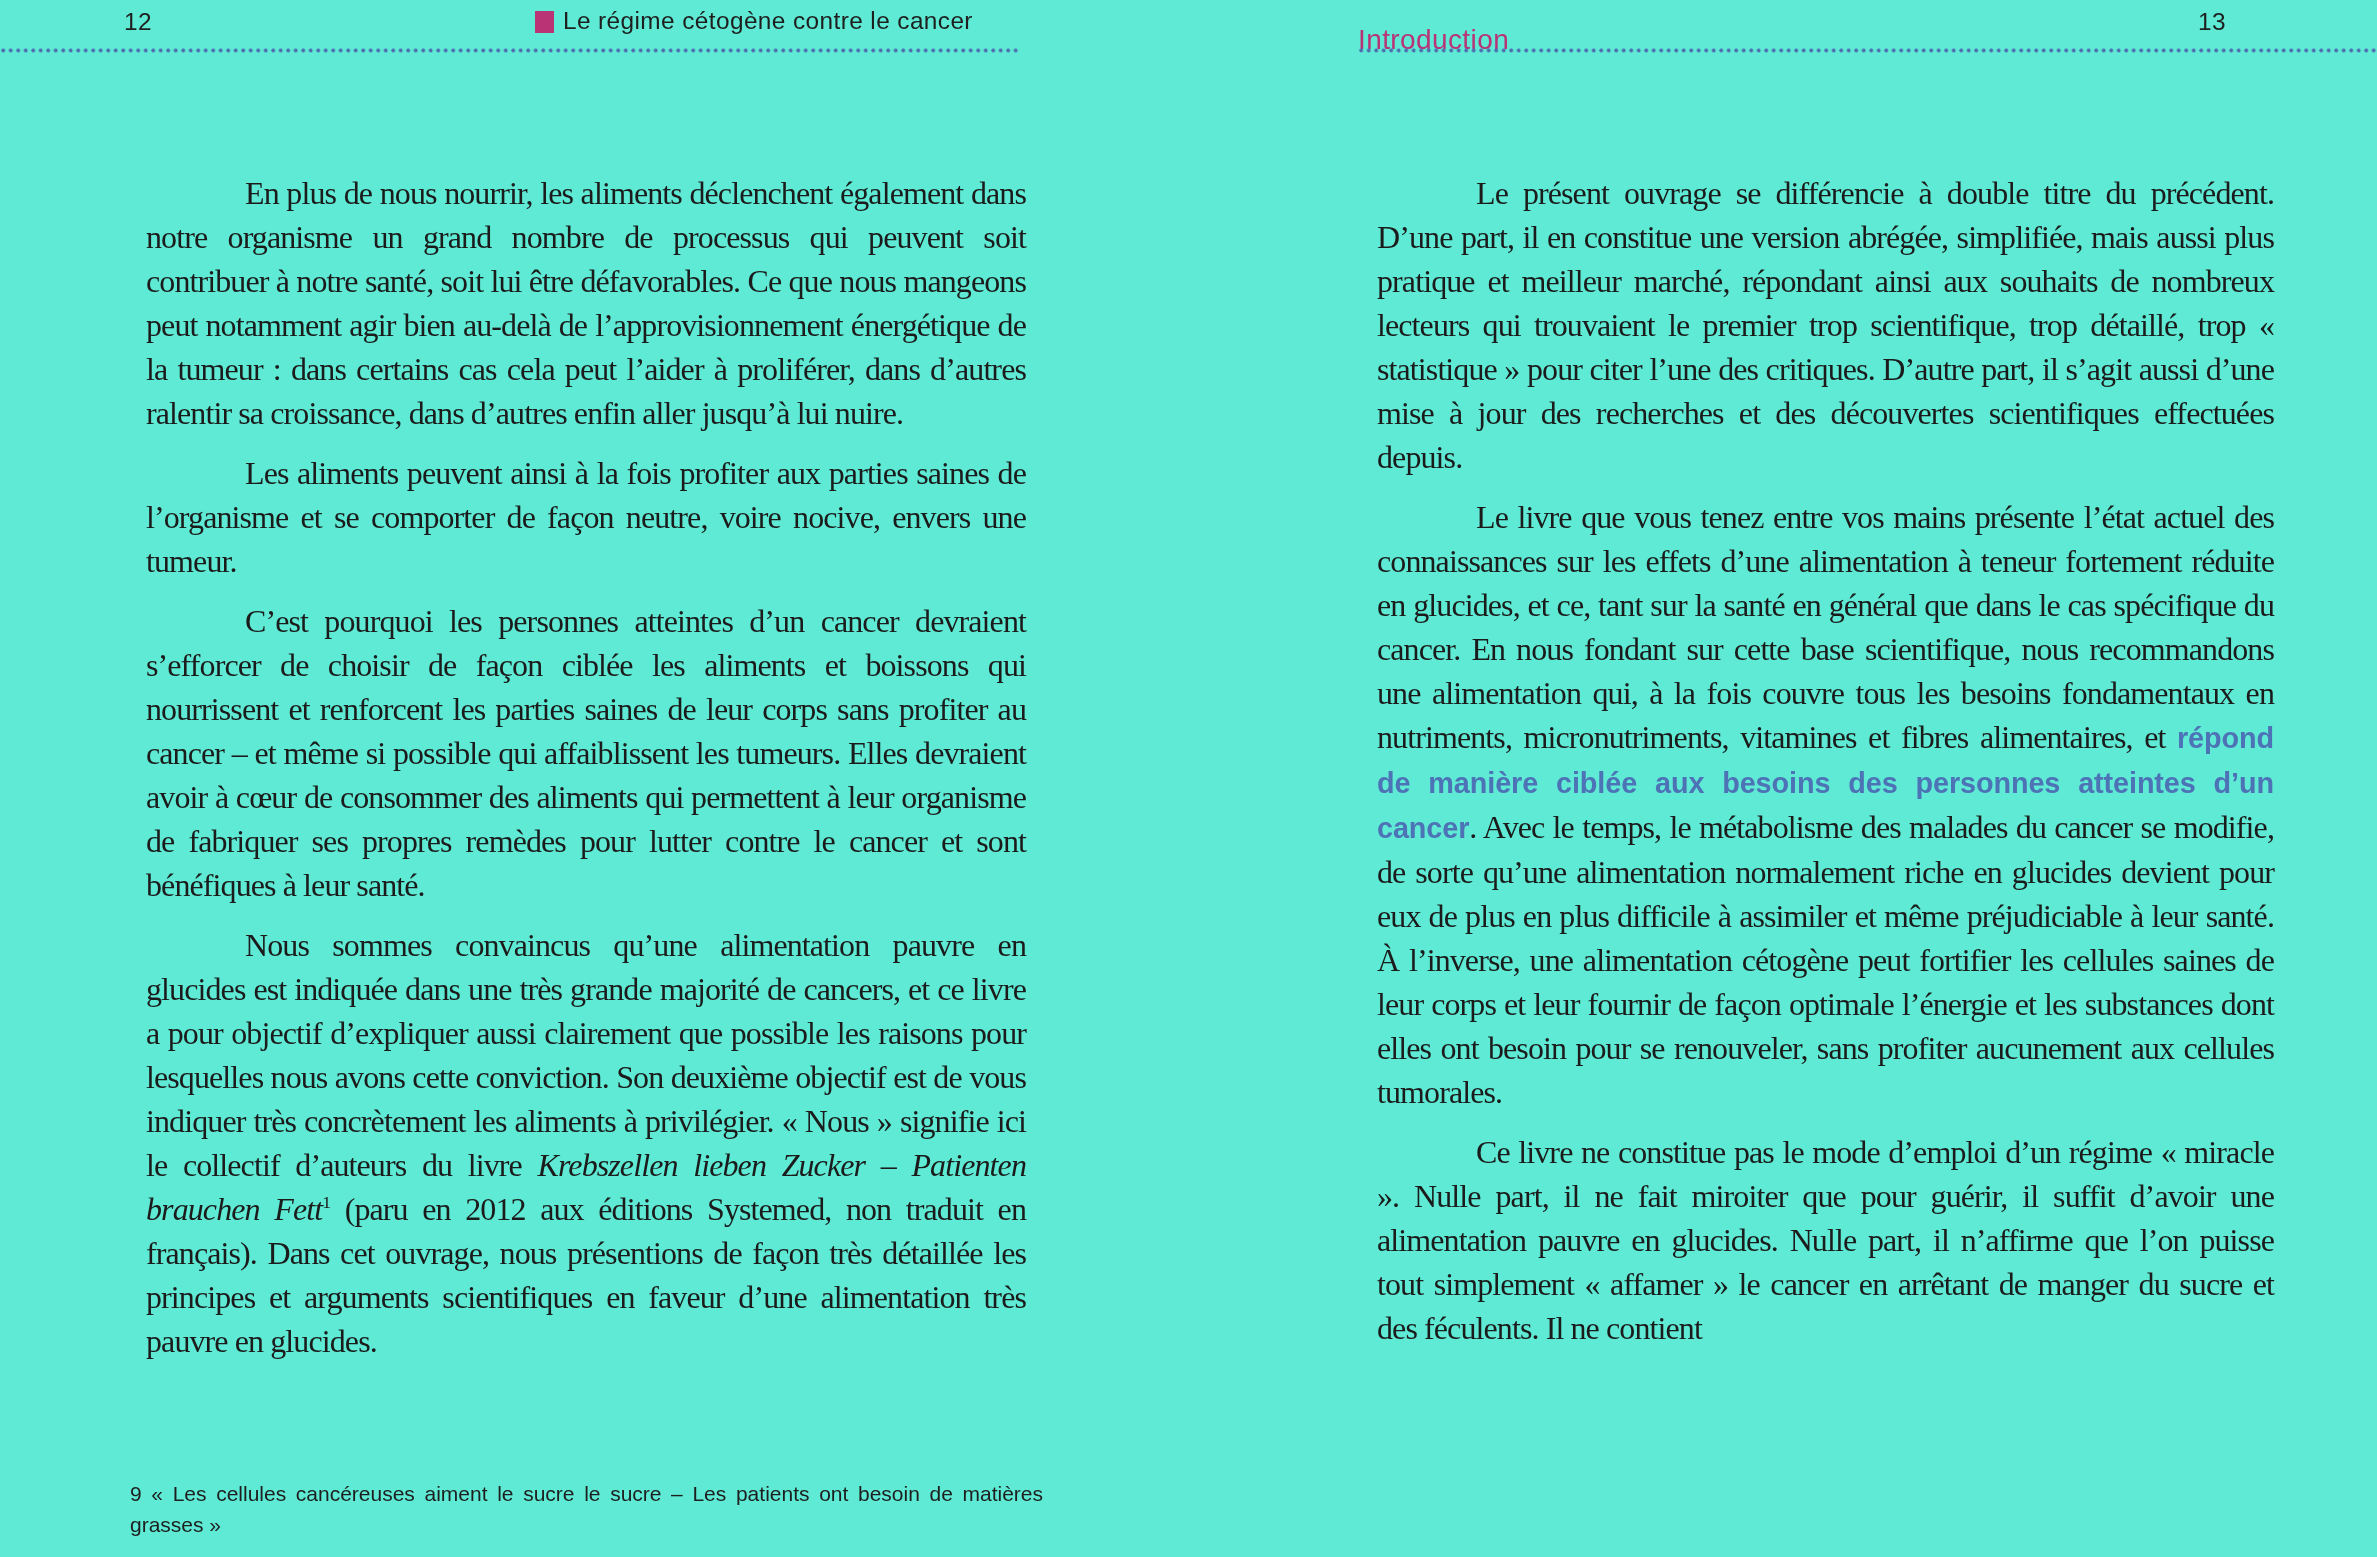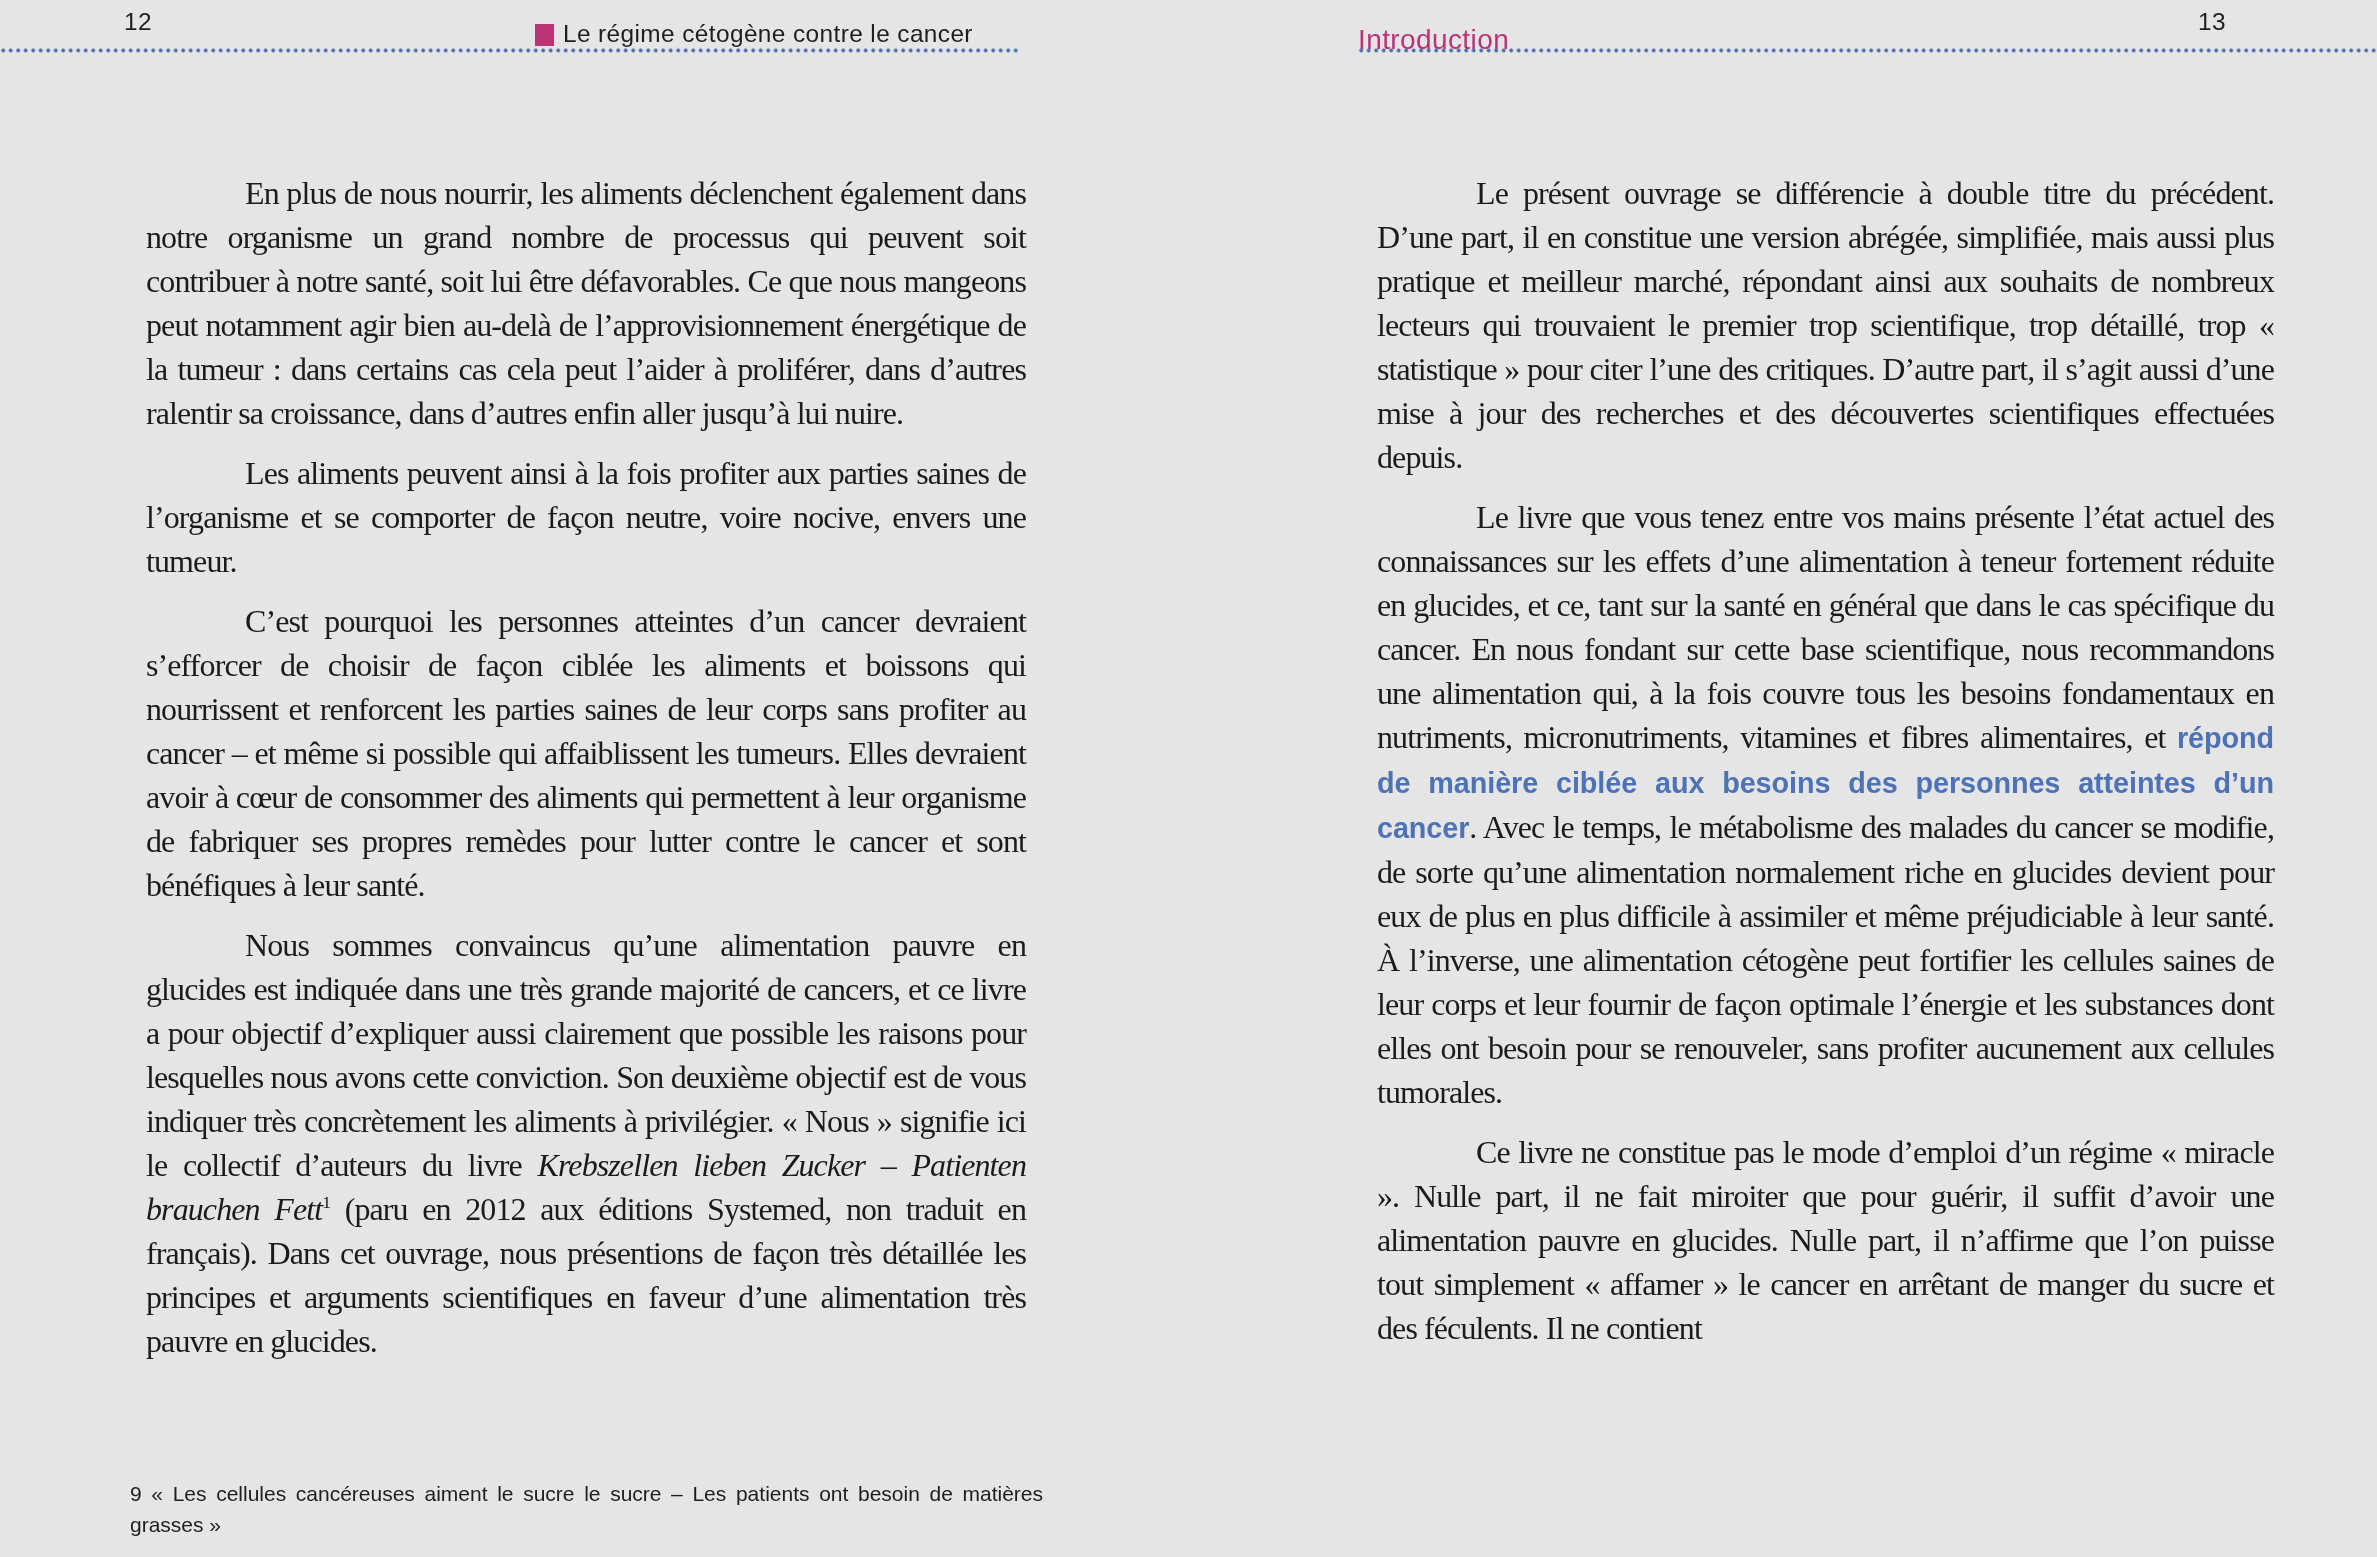--- a/index.html
+++ b/index.html
@@ -4,21 +4,21 @@
 <style>
   html, body {
     margin: 0;
     padding: 0;
     background: #ffffff;
   }
   .spread {
     position: relative;
     width: 2377px;
     height: 1558px;
-    background: #e5e5e5;
+    background: #5eead4;
     font-family: "Liberation Serif", "DejaVu Serif", serif;
     color: #1b1b1b;
     overflow: hidden;
   }
   .page {
     position: absolute;
     top: 0;
     height: 100%;
   }
   .page-left  { left: 0;      width: 1188px; }
@@ -33,21 +33,21 @@
     font-weight: 500;
     color: #1e1e1e;
     letter-spacing: 0.4px;
   }
   .pn-left  { left: 124px; }
   .pn-right { left: 1010px; }
 
   .booktitle-row {
     position: absolute;
     left: 535px;
-    top: 20px;
+    top: 7px;
     display: flex;
     align-items: flex-start;
     gap: 9.3px;
   }
   .marker {
     width: 18.7px;
     height: 22px;
     margin-top: 3.6px;
     background: var(--accent_pink, #b93375);
   }

